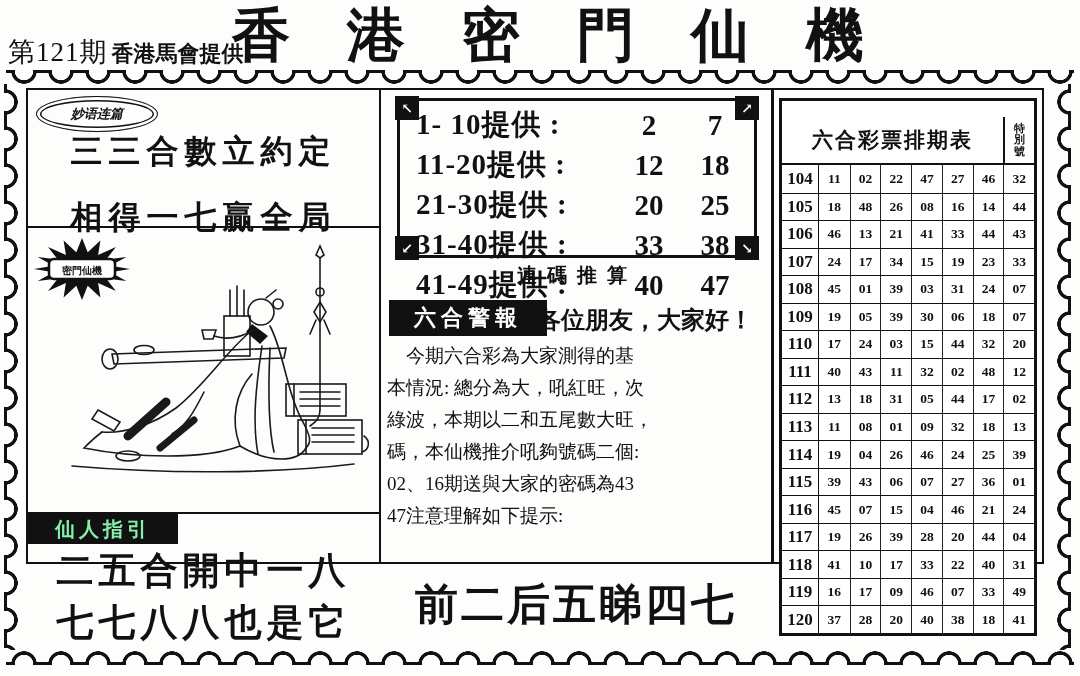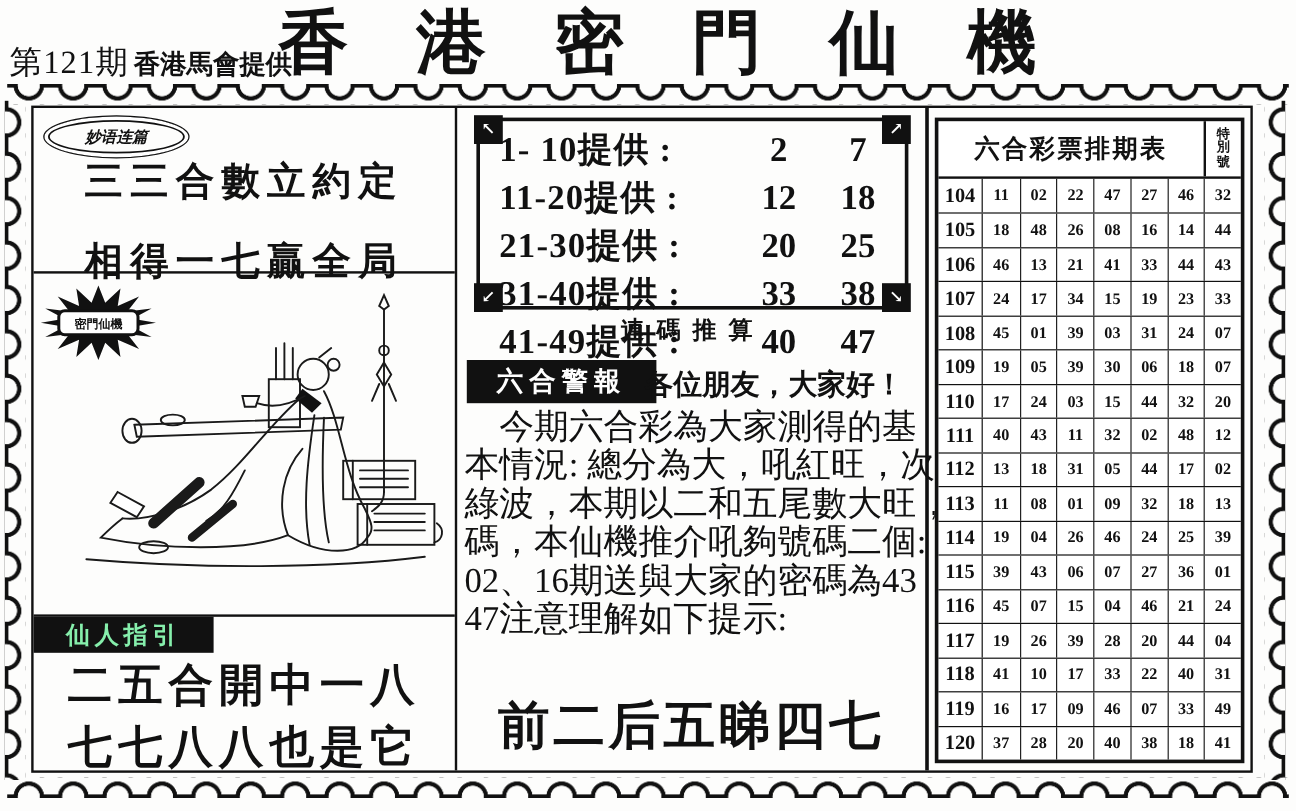--- a/index.html
+++ b/index.html
@@ -20,21 +20,21 @@
   .sf-bottom{left:6px;right:6px;top:648px;height:17px;
     background-image:radial-gradient(circle 13px at 18px 16px,#fdfdfc 9px,#111 9.5px 12.5px,rgba(0,0,0,0) 13px),linear-gradient(#111,#111);
     background-size:37px 17px,100% 3px;background-position:0 0,0 100%;background-repeat:repeat-x,no-repeat;}
   .sf-left{left:4px;top:84px;height:566px;width:17px;
     background-image:radial-gradient(circle 13px at 1px 18px,#fdfdfc 9px,#111 9.5px 12.5px,rgba(0,0,0,0) 13px),linear-gradient(#111,#111);
     background-size:17px 37px,3px 100%;background-position:0 0,0 0;background-repeat:repeat-y,no-repeat;}
   .sf-right{left:1054px;top:84px;height:566px;width:17px;
     background-image:radial-gradient(circle 13px at 16px 18px,#fdfdfc 9px,#111 9.5px 12.5px,rgba(0,0,0,0) 13px),linear-gradient(#111,#111);
     background-size:17px 37px,3px 100%;background-position:0 0,100% 0;background-repeat:repeat-y,no-repeat;}
   
-  .content{position:absolute;left:26px;top:88px;width:1018px;height:556px;border:2.5px solid #111;box-sizing:border-box;}
+  .content{position:absolute;left:26px;top:88px;width:1018px;height:476px;border:2.5px solid #111;box-sizing:border-box;}
   
   .left-panel{position:absolute;left:0;top:0;width:353px;height:100%;border-right:2.5px solid #111;box-sizing:border-box;}
   .slogan-sec{position:relative;height:138px;border-bottom:2.5px solid #111;box-sizing:border-box;}
   .oval-badge{position:absolute;left:8px;top:6px;width:120px;height:34px;border:1.5px solid #111;border-radius:50%;
               box-shadow:inset 0 0 0 3px #fff,inset 0 0 0 4.5px #111;
               display:flex;align-items:center;justify-content:center;font-size:13px;font-style:italic;font-weight:bold;}
   .slogan{position:absolute;width:100%;text-align:center;font-size:32px;letter-spacing:6px;font-weight:600;}
   .slogan1{top:40px;}
   .slogan2{top:106px;}
   .art-sec{position:relative;height:286px;border-bottom:2.5px solid #111;box-sizing:border-box;}
@@ -54,29 +54,29 @@
           justify-content:center;font-size:14px;font-weight:bold;}
   .c-tl{left:-5px;top:-5px;} .c-tr{right:-5px;top:-5px;} .c-bl{left:-5px;bottom:-5px;} .c-br{right:-5px;bottom:-5px;}
   .num-rows{position:absolute;left:16px;top:4px;right:8px;bottom:4px;display:flex;flex-direction:column;justify-content:space-around;}
   .num-row{display:grid;grid-template-columns:200px 66px 66px;font-size:29px;font-weight:700;align-items:center;}
   .num-row .lbl{letter-spacing:1px;white-space:nowrap;}
   .num-row .v{text-align:center;}
   .box-caption{position:absolute;left:16px;top:172px;width:360px;text-align:center;font-size:20px;font-weight:700;letter-spacing:10px;}
   .alert-label{position:absolute;left:8px;top:210px;background:#111;color:#fff;padding:3px 25px;
                font-size:22px;font-weight:bold;letter-spacing:5px;}
   .p-line1{position:absolute;left:156px;top:214px;font-size:24px;font-weight:600;white-space:nowrap;}
-  .para{position:absolute;left:6px;top:250px;width:382px;font-size:29px;line-height:32px;font-weight:500;}
+  .para{position:absolute;left:6px;top:250px;width:382px;font-size:19px;line-height:32px;font-weight:500;}
   .para .line{white-space:nowrap;}
   .big-line{position:absolute;left:0;top:486px;width:100%;text-align:center;font-size:43px;letter-spacing:3px;font-weight:600;}
   .right-divider{position:absolute;left:743px;top:0;width:2.5px;height:100%;background:#111;}
   
   .right-panel{position:absolute;left:746px;top:0;width:272px;height:100%;}
   .sched{position:absolute;left:5px;top:8px;width:258px;height:538px;border:3px solid #111;box-sizing:border-box;
          display:flex;flex-direction:column;background:#fff;}
-  .sched-head{height:48px;min-height:48px;border-bottom:2.5px solid #111;display:grid;grid-template-columns:1fr 31px;box-sizing:border-box;}
+  .sched-head{height:48px;min-height:48px;border-bottom:2.5px solid #111;display:grid;grid-template-columns:1fr 31px;box-sizing:border-box;margin-top:16px;}
   .sched-title{display:flex;align-items:center;justify-content:center;font-size:21px;font-weight:800;letter-spacing:2px;
                font-family:"Liberation Sans","DejaVu Sans",sans-serif;}
   .sched-special{border-left:2px solid #111;display:flex;flex-direction:column;align-items:center;justify-content:center;
                  font-size:11px;font-weight:bold;line-height:1.05;}
   .sched-body{flex:1;display:grid;grid-auto-rows:1fr;}
   .srow{display:grid;grid-template-columns:37px repeat(7,1fr);border-top:1.2px solid #111;box-sizing:border-box;text-align:center;}
   .srow:first-child{border-top:none;}
   .srow .period{display:flex;align-items:center;justify-content:center;font-size:17px;font-weight:800;border-right:1.2px solid #111;box-sizing:border-box;}
   .srow .snum{display:flex;align-items:center;justify-content:center;font-size:13.5px;font-weight:700;border-left:1px solid #222;box-sizing:border-box;}
   .srow .snum:nth-child(2){border-left:none;}

